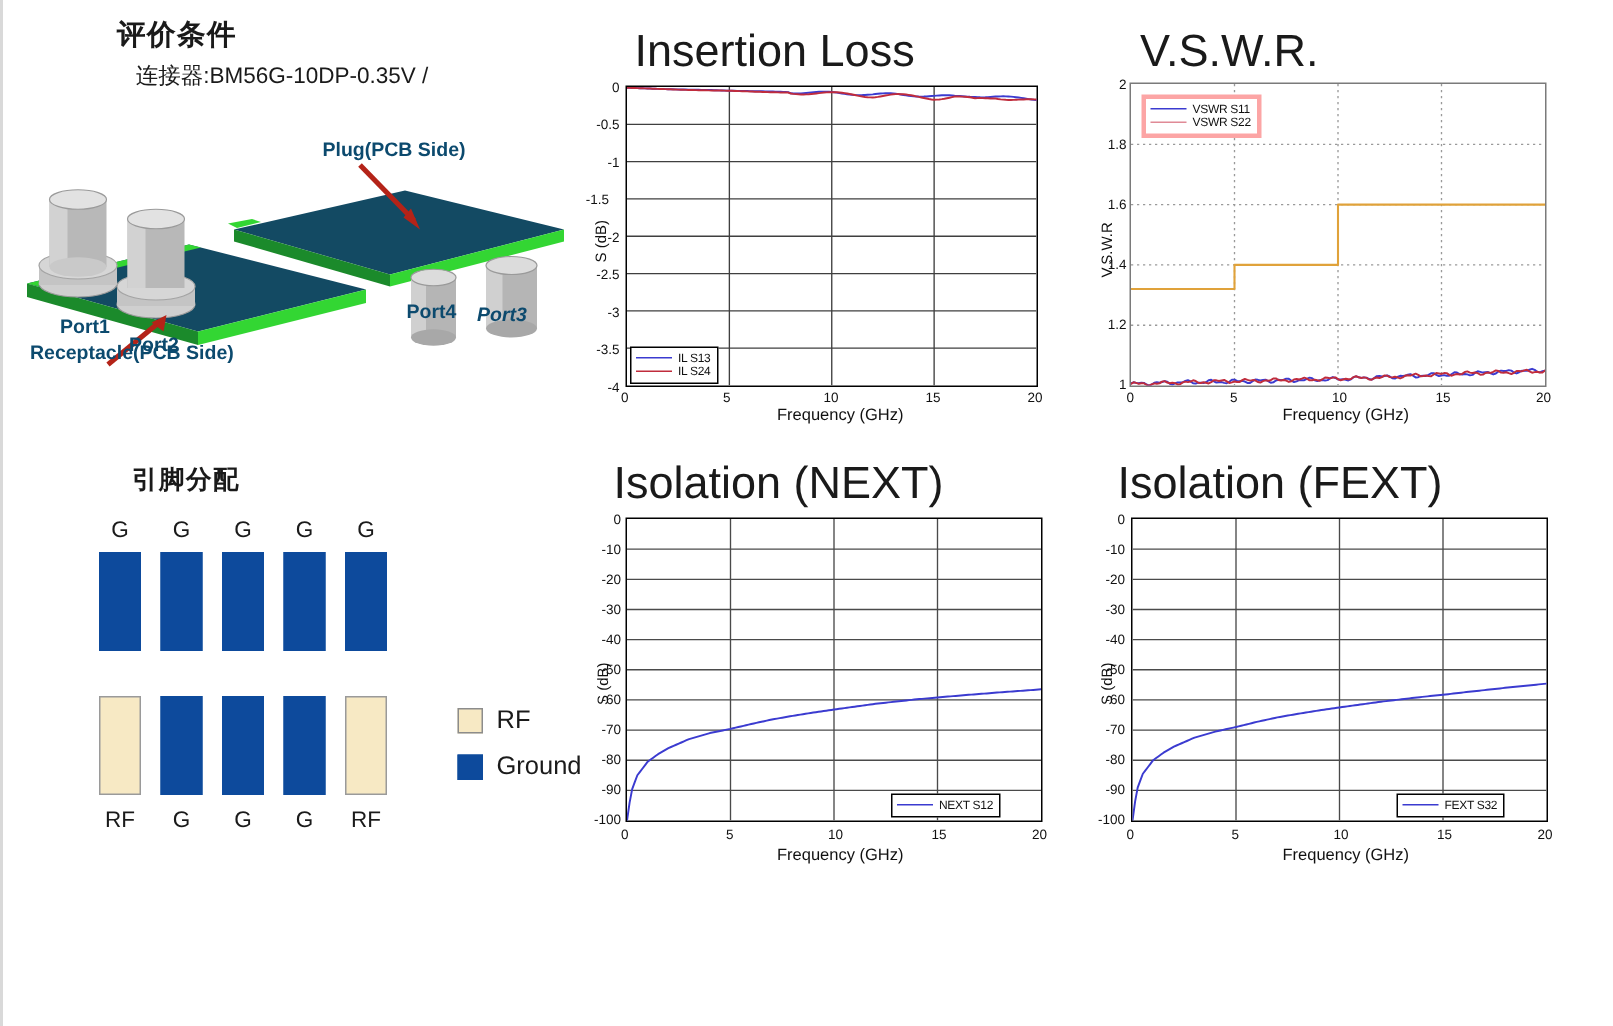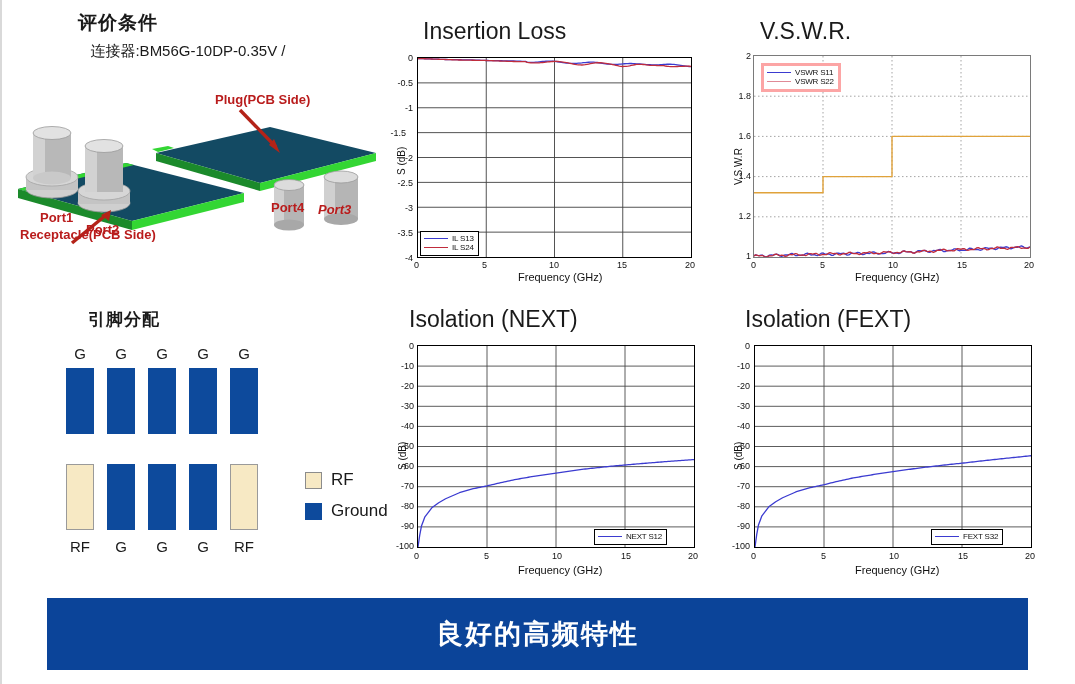--- a/index.html
+++ b/index.html
@@ -20,21 +20,21 @@
   }
   .eval-sub{
     position:absolute;left:38px;top:40px;width:300px;
     font-size:15px;line-height:21px;text-align:center;
   }
   .eval-sub .l2{display:block;}
 
   
   .board-wrap{position:absolute;left:8px;top:105px;width:378px;height:145px;}
   .board-wrap svg{display:block;}
-  .lbl{position:absolute;font-weight:bold;font-size:13px;color:#b91c1c;}
+  .lbl{position:absolute;font-weight:bold;font-size:13px;color:#0c4a6e;}
   .lbl-port1{left:32px;top:105px;}
   .lbl-port2{left:78px;top:117px;}
   .lbl-port4{left:271px;top:200px;text-align:right;}
   .lbl-port3{left:318px;top:202px;font-style:italic;}
   .lbl-plug{left:215px;top:92px;}
   .lbl-recep{left:20px;top:227px;}
 
   
   .pin-title{position:absolute;left:88px;top:308px;font-size:17px;font-weight:bold;letter-spacing:1px;}
   .pin-area{position:absolute;left:60px;top:340px;width:300px;height:215px;}
@@ -49,21 +49,21 @@
   .pin.gnd{background:#0d4a9c;border:1px solid #0d4a9c;}
   .pin.rf{background:#f7e9c4;border:1px solid #9a9a9a;}
   .legend-pins{position:absolute;left:245px;top:130px;font-size:17px;}
   .legend-pins .ent{display:flex;align-items:center;gap:9px;margin-bottom:11px;}
   .sw{width:17px;height:17px;box-sizing:border-box;}
   .sw.rf{background:#f7e9c4;border:1px solid #8c8c8c;}
   .sw.gnd{background:#0d4a9c;border:1px solid #0d4a9c;}
 
   
   .chart{position:absolute;}
-  .chart-title{position:absolute;font-size:23px;color:#1a1a1a;white-space:nowrap;}
+  .chart-title{position:absolute;font-size:30px;color:#1a1a1a;white-space:nowrap;}
   .plot{position:absolute;box-sizing:border-box;background:#ffffff;border:1.3px solid #000;}
   .plot svg{display:block;}
   .ylab{position:absolute;font-size:10px;color:#111;transform:rotate(-90deg);transform-origin:left top;white-space:nowrap;}
   .xlab{position:absolute;font-size:11px;color:#111;white-space:nowrap;}
   .tick{position:absolute;font-size:9px;color:#111;white-space:nowrap;}
   .tick.y{text-align:right;}
   .glegend{position:absolute;background:#fff;border:1.2px solid #000;padding:2px 4px 3px 3px;}
   .glegend.thin{border:3px solid #fca5a5;}
   .glegend .row{display:flex;align-items:center;gap:4px;height:9px;}
   .glegend .line{width:24px;height:0;border-top:1.4px solid #000;}
@@ -363,17 +363,14 @@
         </svg>
     </div>
     <div class="glegend" style="left:931px;top:529px;">
       <div class="row">
         <span class="line" style="border-top-color:#3b3bd0;"></span>
         <span class="t">FEXT S32</span>
       </div>
     </div>
   </div>
 
-  <div class="banner">
-    <span class="banner-text">良好的高频特性</span>
-  </div>
 
 </div>
 
 </body></html>

